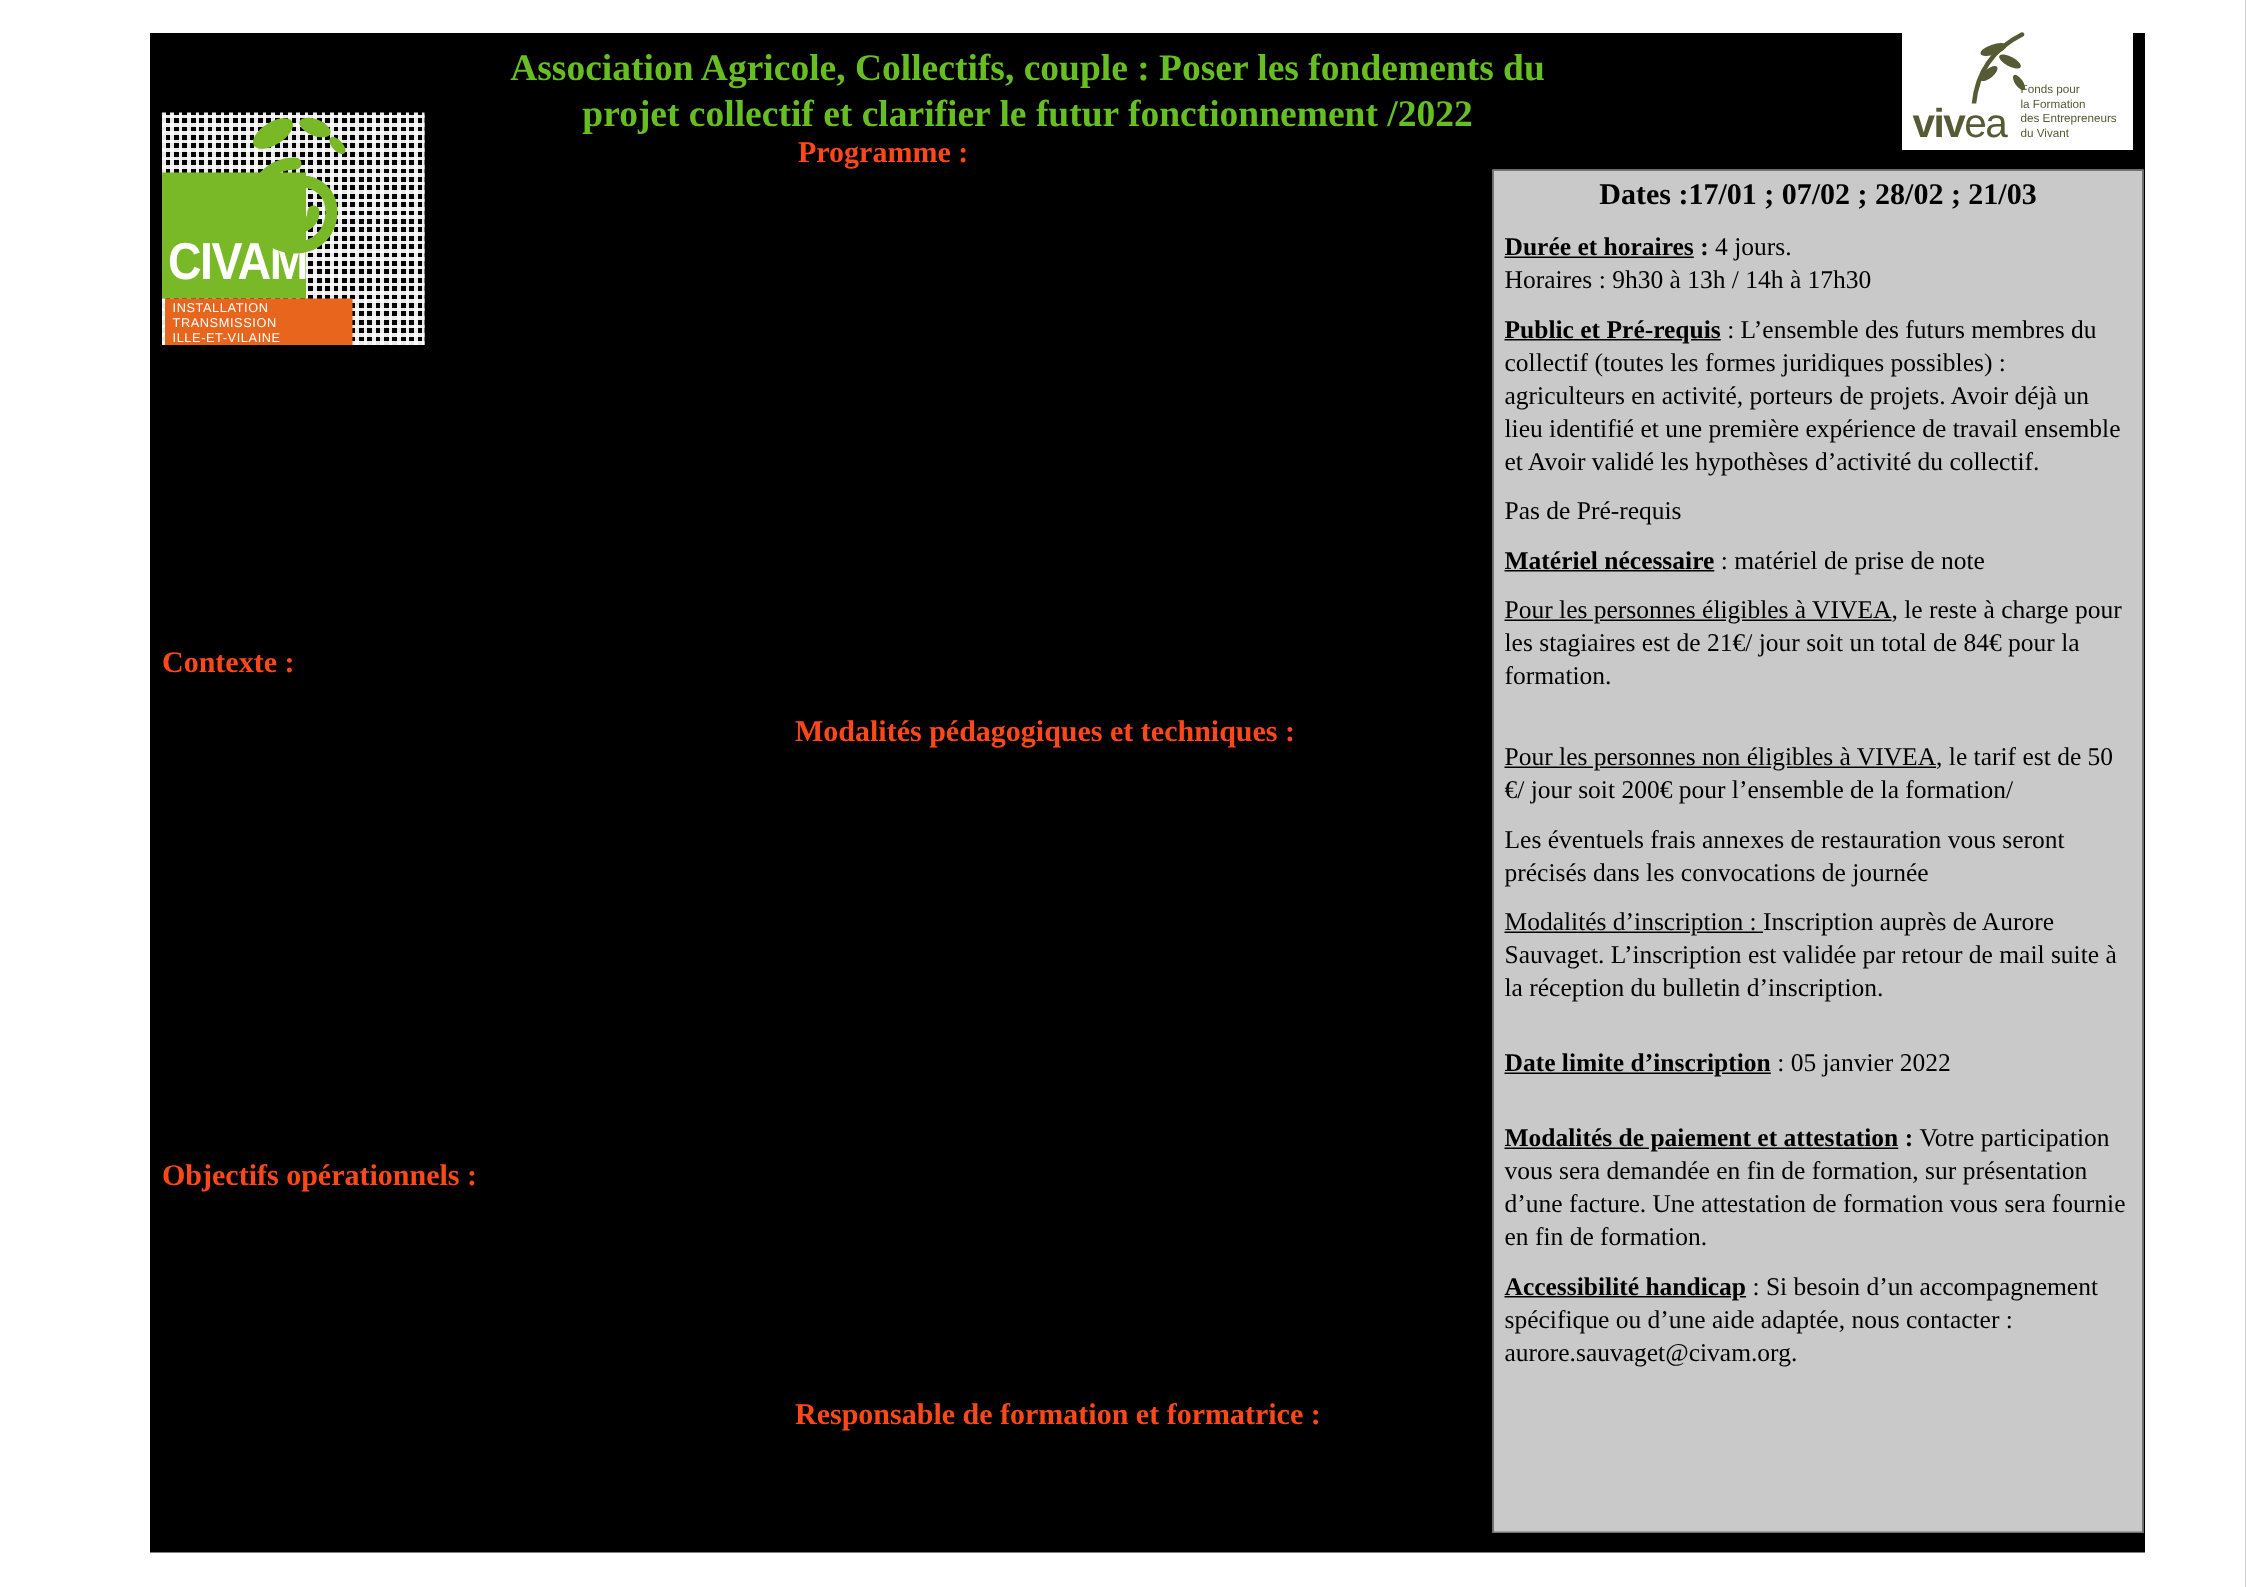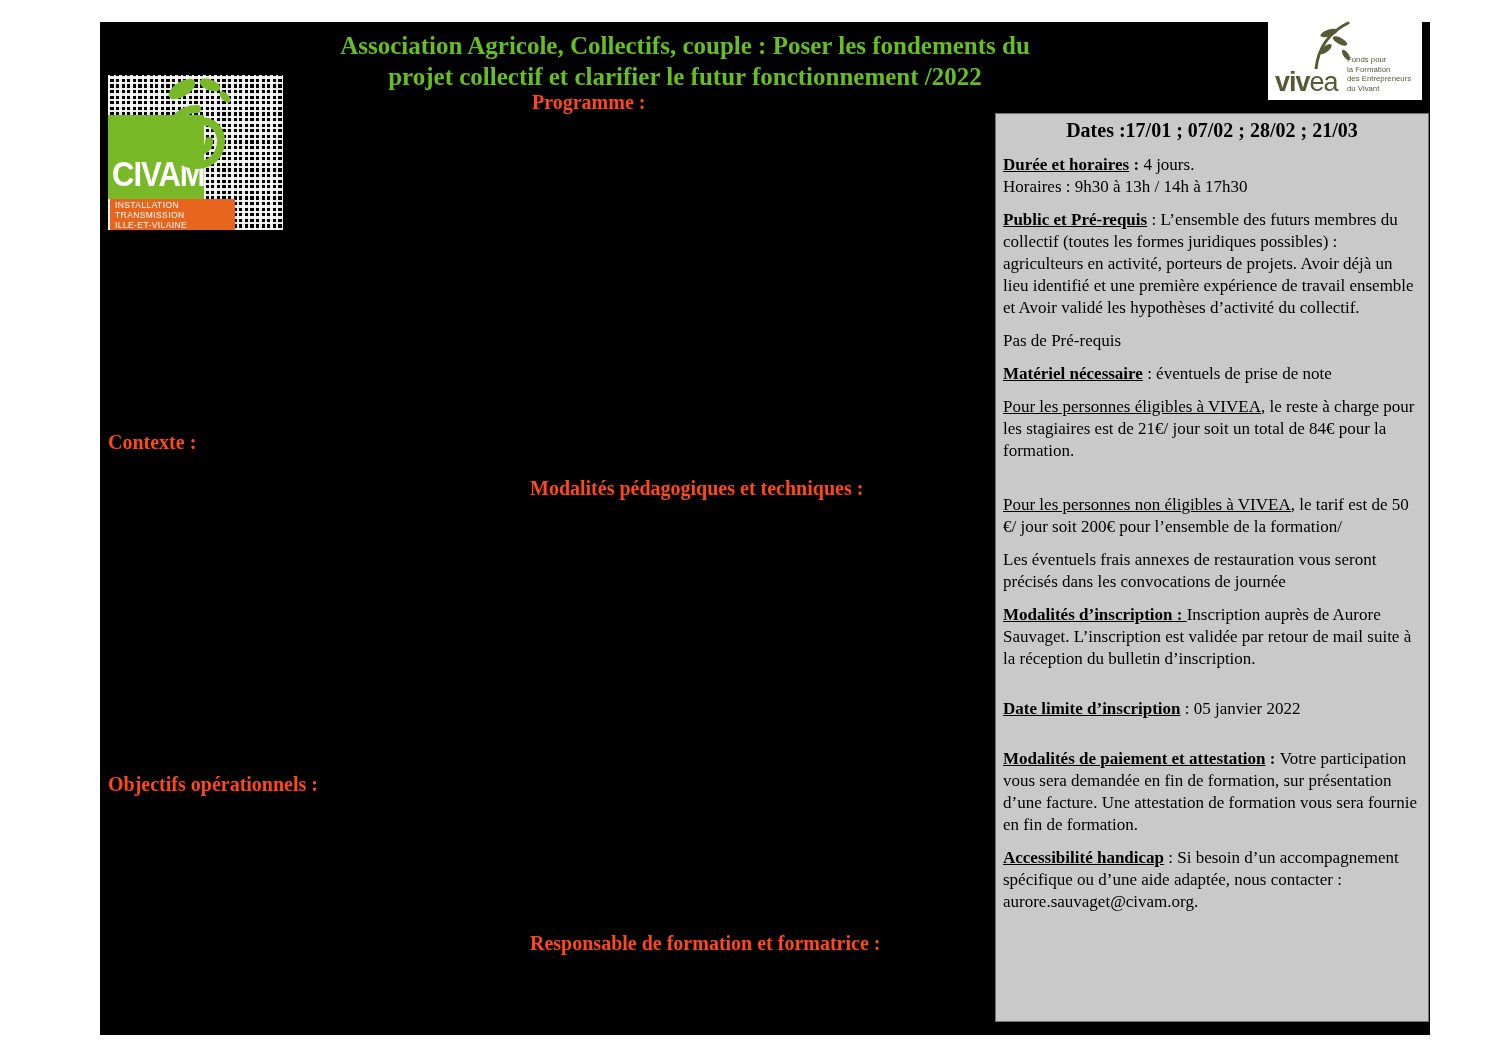--- a/index.html
+++ b/index.html
@@ -106,22 +106,22 @@
       <div>du Vivant</div>
     </div>
   </div>
 
   <div class="sidebar">
       <div class="sb-sec" id="sec-dates" style="text-align: center;"><span style="font-weight: bold;">Dates :17/01 ; 07/02 ; 28/02 ; 21/03</span></div>
       <div class="sb-sec" id="sec-duree"><span style="font-weight: bold; text-decoration: underline;">Durée et horaires</span><span style="font-weight: bold;"> : </span><span>4 jours.</span></div>
       <div class="sb-sec" id="sec-horaires"><span>Horaires : 9h30 à 13h / 14h à 17h30</span></div>
       <div class="sb-sec" id="sec-public"><span style="font-weight: bold; text-decoration: underline;">Public et Pré-requis</span><span> : L’ensemble des futurs membres du collectif (toutes les formes juridiques possibles) : agriculteurs en activité, porteurs de projets. Avoir déjà un lieu identifié et  une première expérience de travail ensemble et Avoir validé les hypothèses d’activité du collectif.</span></div>
       <div class="sb-sec" id="sec-prerequis"><span>Pas de Pré-requis</span></div>
-      <div class="sb-sec" id="sec-materiel"><span style="font-weight: bold; text-decoration: underline;">Matériel nécessaire</span><span> : éventuels de prise de note</span></div>
+      <div class="sb-sec" id="sec-materiel"><span style="font-weight: bold; text-decoration: underline;">Matériel nécessaire</span><span> : matériel de prise de note</span></div>
       <div class="sb-sec" id="sec-eligibles"><span style="text-decoration: underline;">Pour les personnes éligibles à VIVEA</span><span>, le reste à charge pour les stagiaires est  de 21€/ jour soit un total de 84€ pour la formation.</span></div>
       <div class="sb-sec" id="sec-noneligibles"><span style="text-decoration: underline;">Pour les personnes non éligibles à VIVEA</span><span>,  le tarif est de 50 €/ jour soit 200€ pour l’ensemble de la formation/</span></div>
       <div class="sb-sec" id="sec-frais"><span>Les éventuels frais annexes de restauration vous seront précisés dans les convocations de journée</span></div>
-      <div class="sb-sec" id="sec-inscription"><span style="font-weight: bold; text-decoration: underline;">Modalités d’inscription : </span><span>Inscription auprès de Aurore Sauvaget. L’inscription est validée par retour de mail suite à la réception du bulletin d’inscription.</span></div>
+      <div class="sb-sec" id="sec-inscription"><span style="font-weight: normal; text-decoration: underline;">Modalités d’inscription : </span><span>Inscription auprès de Aurore Sauvaget. L’inscription est validée par retour de mail suite à la réception du bulletin d’inscription.</span></div>
       <div class="sb-sec" id="sec-datelimite"><span style="font-weight: bold; text-decoration: underline; text-align: right;">Date limite d’inscription</span><span> : 05 janvier 2022</span></div>
       <div class="sb-sec" id="sec-paiement"><span style="font-weight: bold; text-decoration: underline;">Modalités de paiement et attestation</span><span style="font-weight: bold;"> : </span><span>Votre participation vous sera demandée en fin de formation, sur présentation d’une facture. Une attestation de formation vous sera fournie en fin de formation.</span></div>
       <div class="sb-sec" id="sec-handicap"><span style="font-weight: bold; text-decoration: underline;">Accessibilité handicap</span><span> : Si besoin d’un accompagnement spécifique ou d’une aide adaptée, nous contacter : aurore.sauvaget@civam.org.</span></div>
     </div>
 </div>
 
 </body></html>

